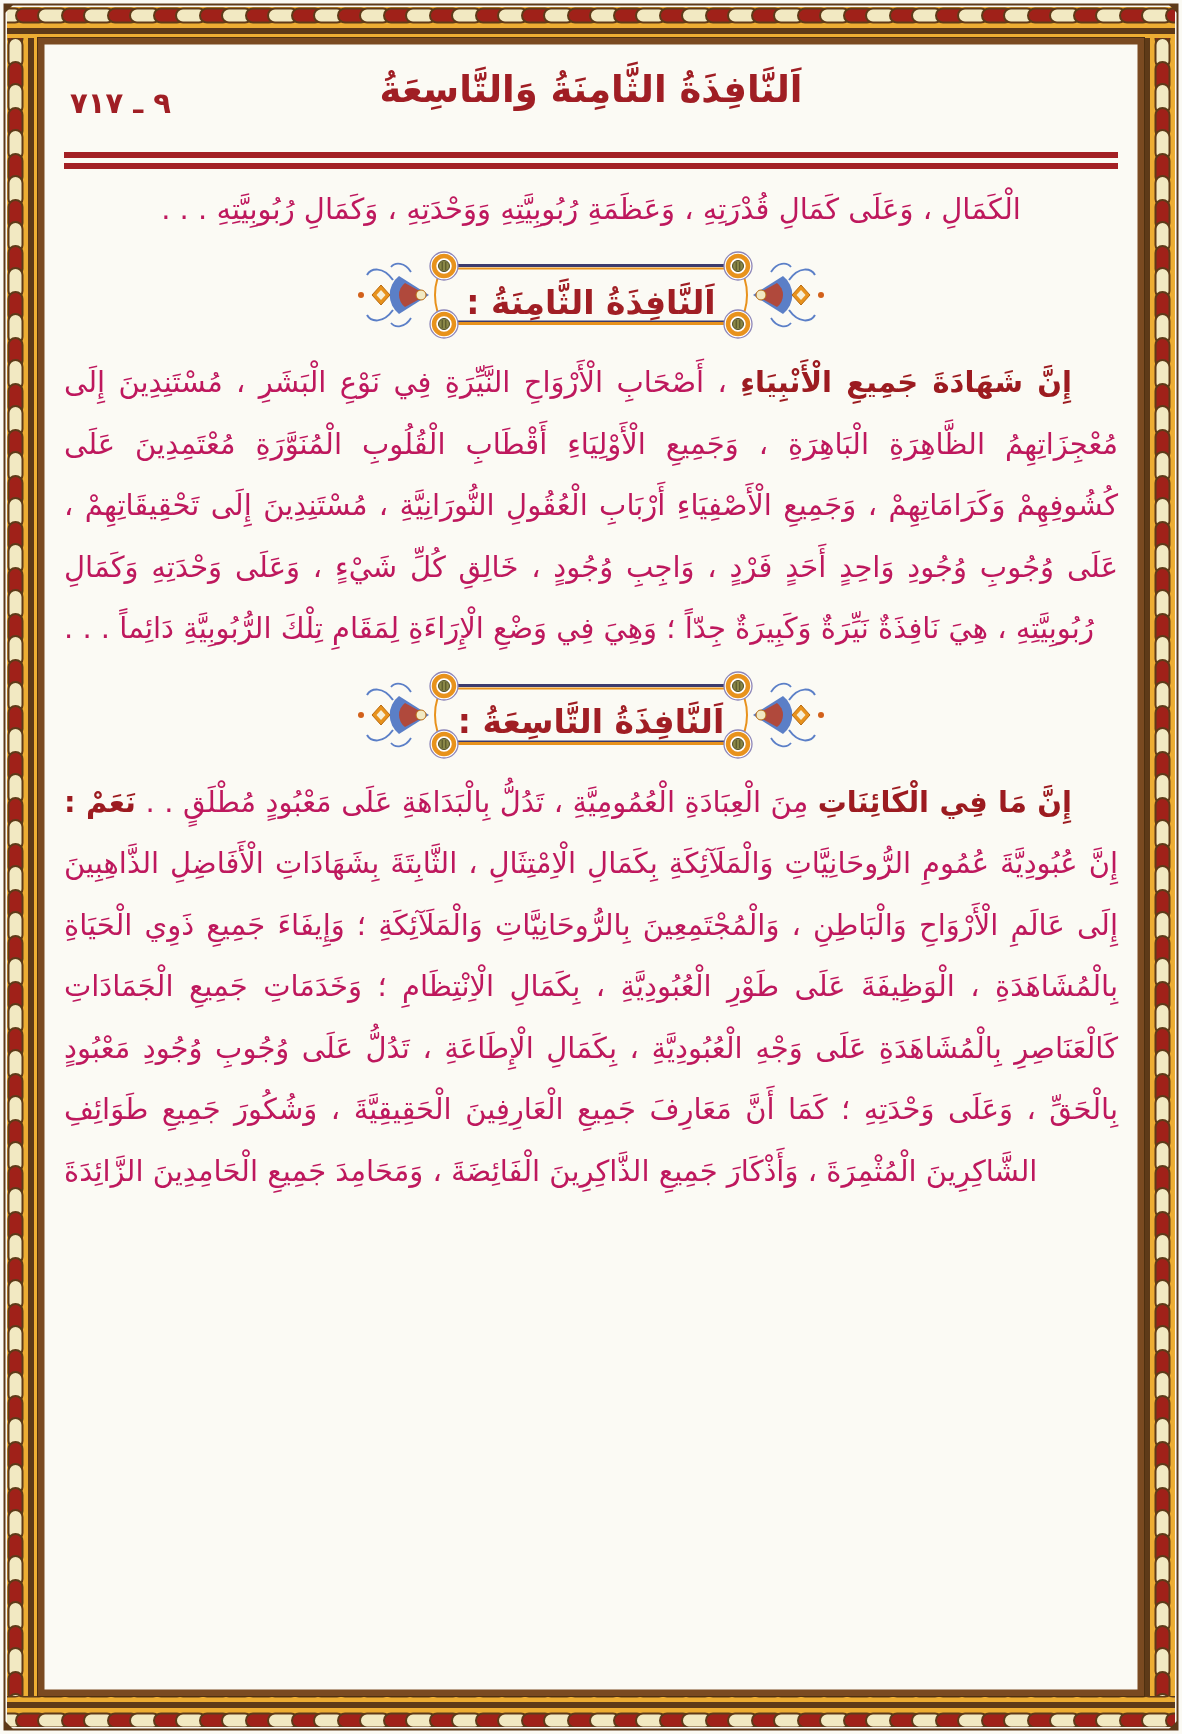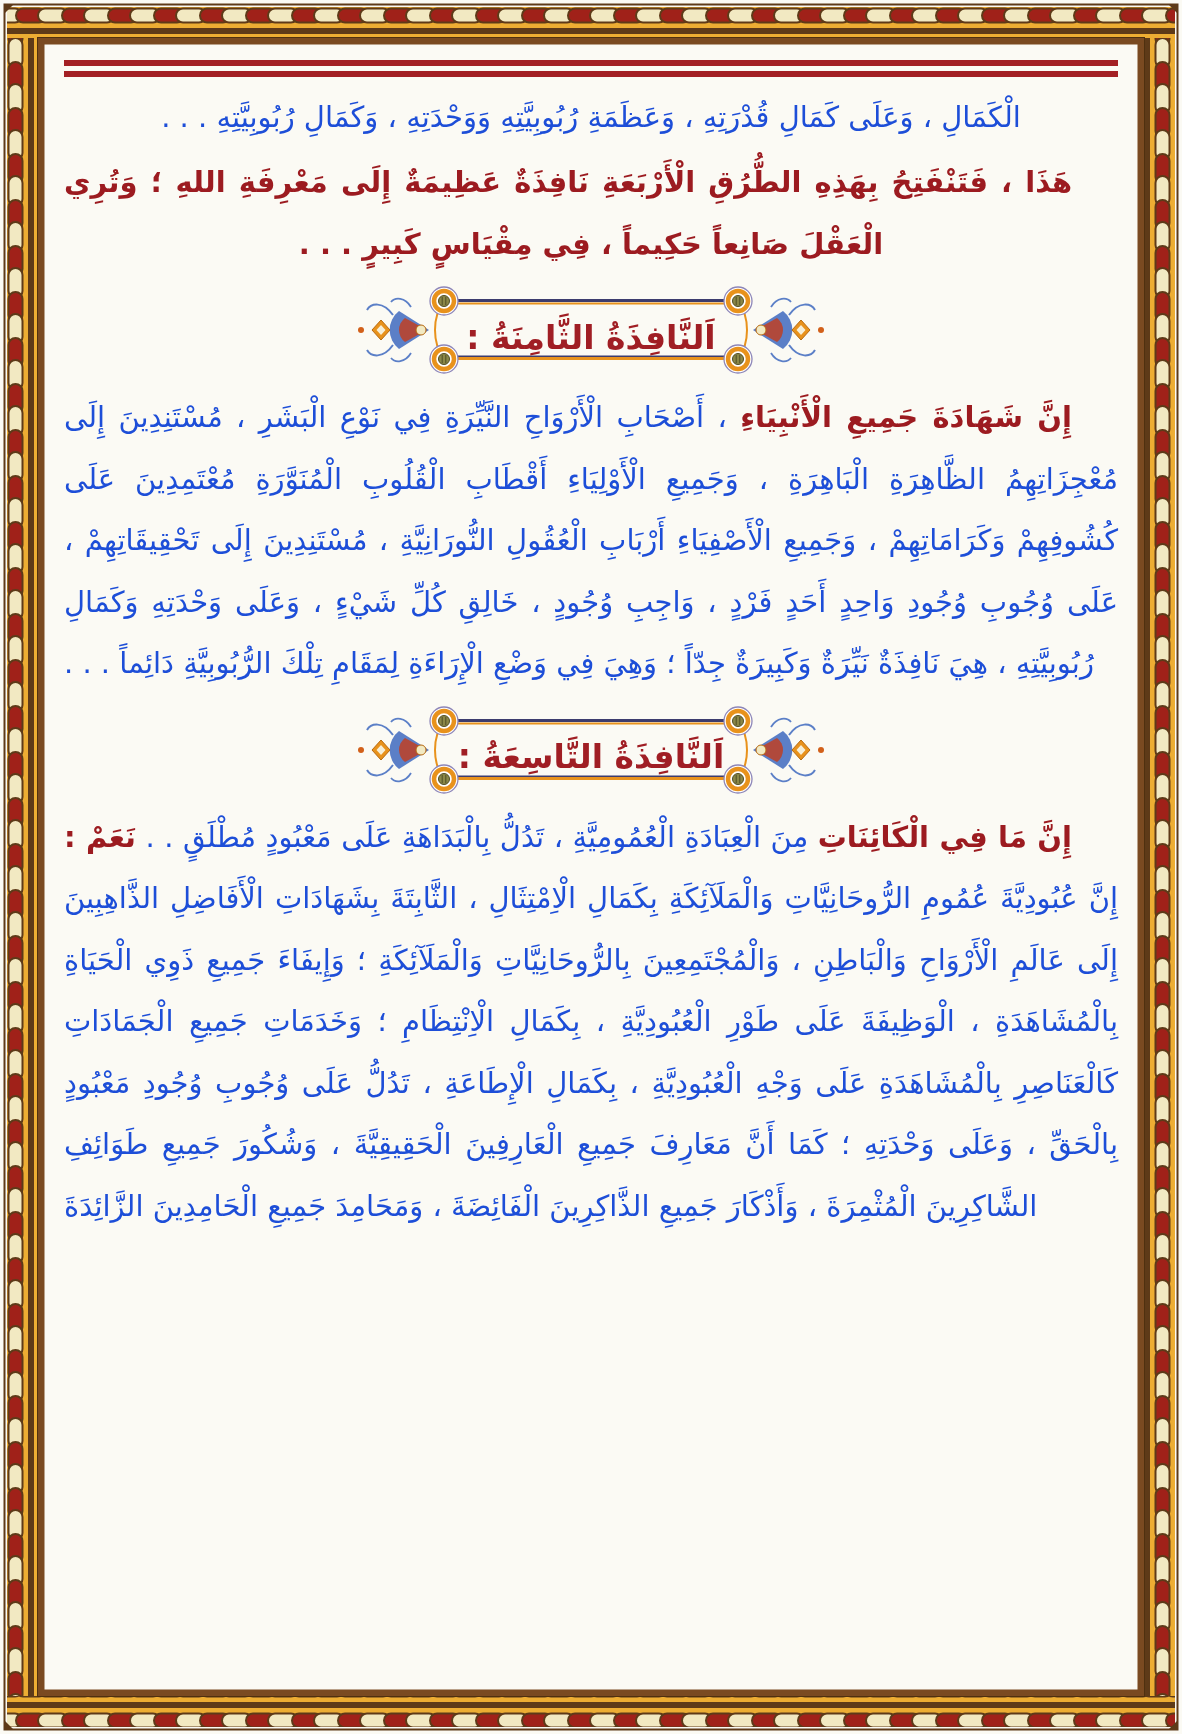--- a/index.html
+++ b/index.html
@@ -25,21 +25,21 @@
     text-align:center;color:#A01E24;font-weight:bold;
     font-size:37px;padding-top:12px;
   }
   .double-rule{
     height:5px;border-top:6px solid #A32024;border-bottom:6px solid #A32024;
     margin:4px 0 10px 0;
   }
   .para{
     font-size:29px;line-height:2.12;text-align:justify;margin:4px 0;
   }
-  .black-text{color:#1d4ed8;font-weight:400;}
+  .black-text{color:#be185d;font-weight:400;}
   .red-text{color:#9C1B20;font-weight:700;}
   .center-line{text-align:center;}
   .last-center{text-align-last:center;}
   .last-left{text-align-last:left;}
   .indent{text-indent:46px;}
   
   .ornament{
     position:relative;width:500px;height:90px;margin:10px auto 12px auto;
   }
   .ornament-art{position:absolute;inset:0;}
@@ -83,26 +83,29 @@
   <rect x="41" y="41" width="1100" height="1652" fill="none" stroke="#7A4A21" stroke-width="7"></rect>
   <rect x="37.5" y="37.5" width="1107" height="1659" fill="none" stroke="#4F300F" stroke-width="1"></rect>
   <path d="M4,4 L14,4 L4,14 Z" fill="#5E3A18"></path>
   <path d="M1178,4 L1168,4 L1178,14 Z" fill="#5E3A18"></path>
   <path d="M4,1730 L14,1730 L4,1720 Z" fill="#5E3A18"></path>
   <path d="M1178,1730 L1168,1730 L1178,1720 Z" fill="#5E3A18"></path>
 </svg>
 
 <div class="content">
 
+  <div class="header">
+    <div class="page-number">٩ ـ ٧١٧</div>
+    <div class="page-title">اَلنَّافِذَةُ الثَّامِنَةُ وَالتَّاسِعَةُ</div>
+  </div>
 
   <div class="double-rule"></div>
 
   <p class="para black-text center-line">الْكَمَالِ ، وَعَلَى كَمَالِ قُدْرَتِهِ ، وَعَظَمَةِ رُبُوبِيَّتِهِ وَوَحْدَتِهِ ، وَكَمَالِ رُبُوبِيَّتِهِ . . .</p>
 
-  <p class="para red-text indent last-center">هَذَا ، فَتَنْفَتِحُ بِهَذِهِ الطُّرُقِ الْأَرْبَعَةِ نَافِذَةٌ عَظِيمَةٌ إِلَى مَعْرِفَةِ اللهِ ؛ وَتُرِي الْعَقْلَ صَانِعاً حَكِيماً ، فِي مِقْيَاسٍ كَبِيرٍ . . .</p>
 
 
   <div class="ornament">
     <div class="ornament-art">
   <svg viewBox="0 0 500 90" xmlns="http://www.w3.org/2000/svg">
     <rect x="103" y="14" width="294" height="3" fill="#3C3C6E"></rect>
     <rect x="103" y="17.5" width="294" height="2" fill="#E8921C"></rect>
     <rect x="103" y="70.5" width="294" height="1.5" fill="#3C3C6E"></rect>
     <rect x="103" y="72" width="294" height="3" fill="#E8921C"></rect>
     <path d="M103,16 C91,32 91,58 103,74" fill="none" stroke="#E8921C" stroke-width="2"></path>

